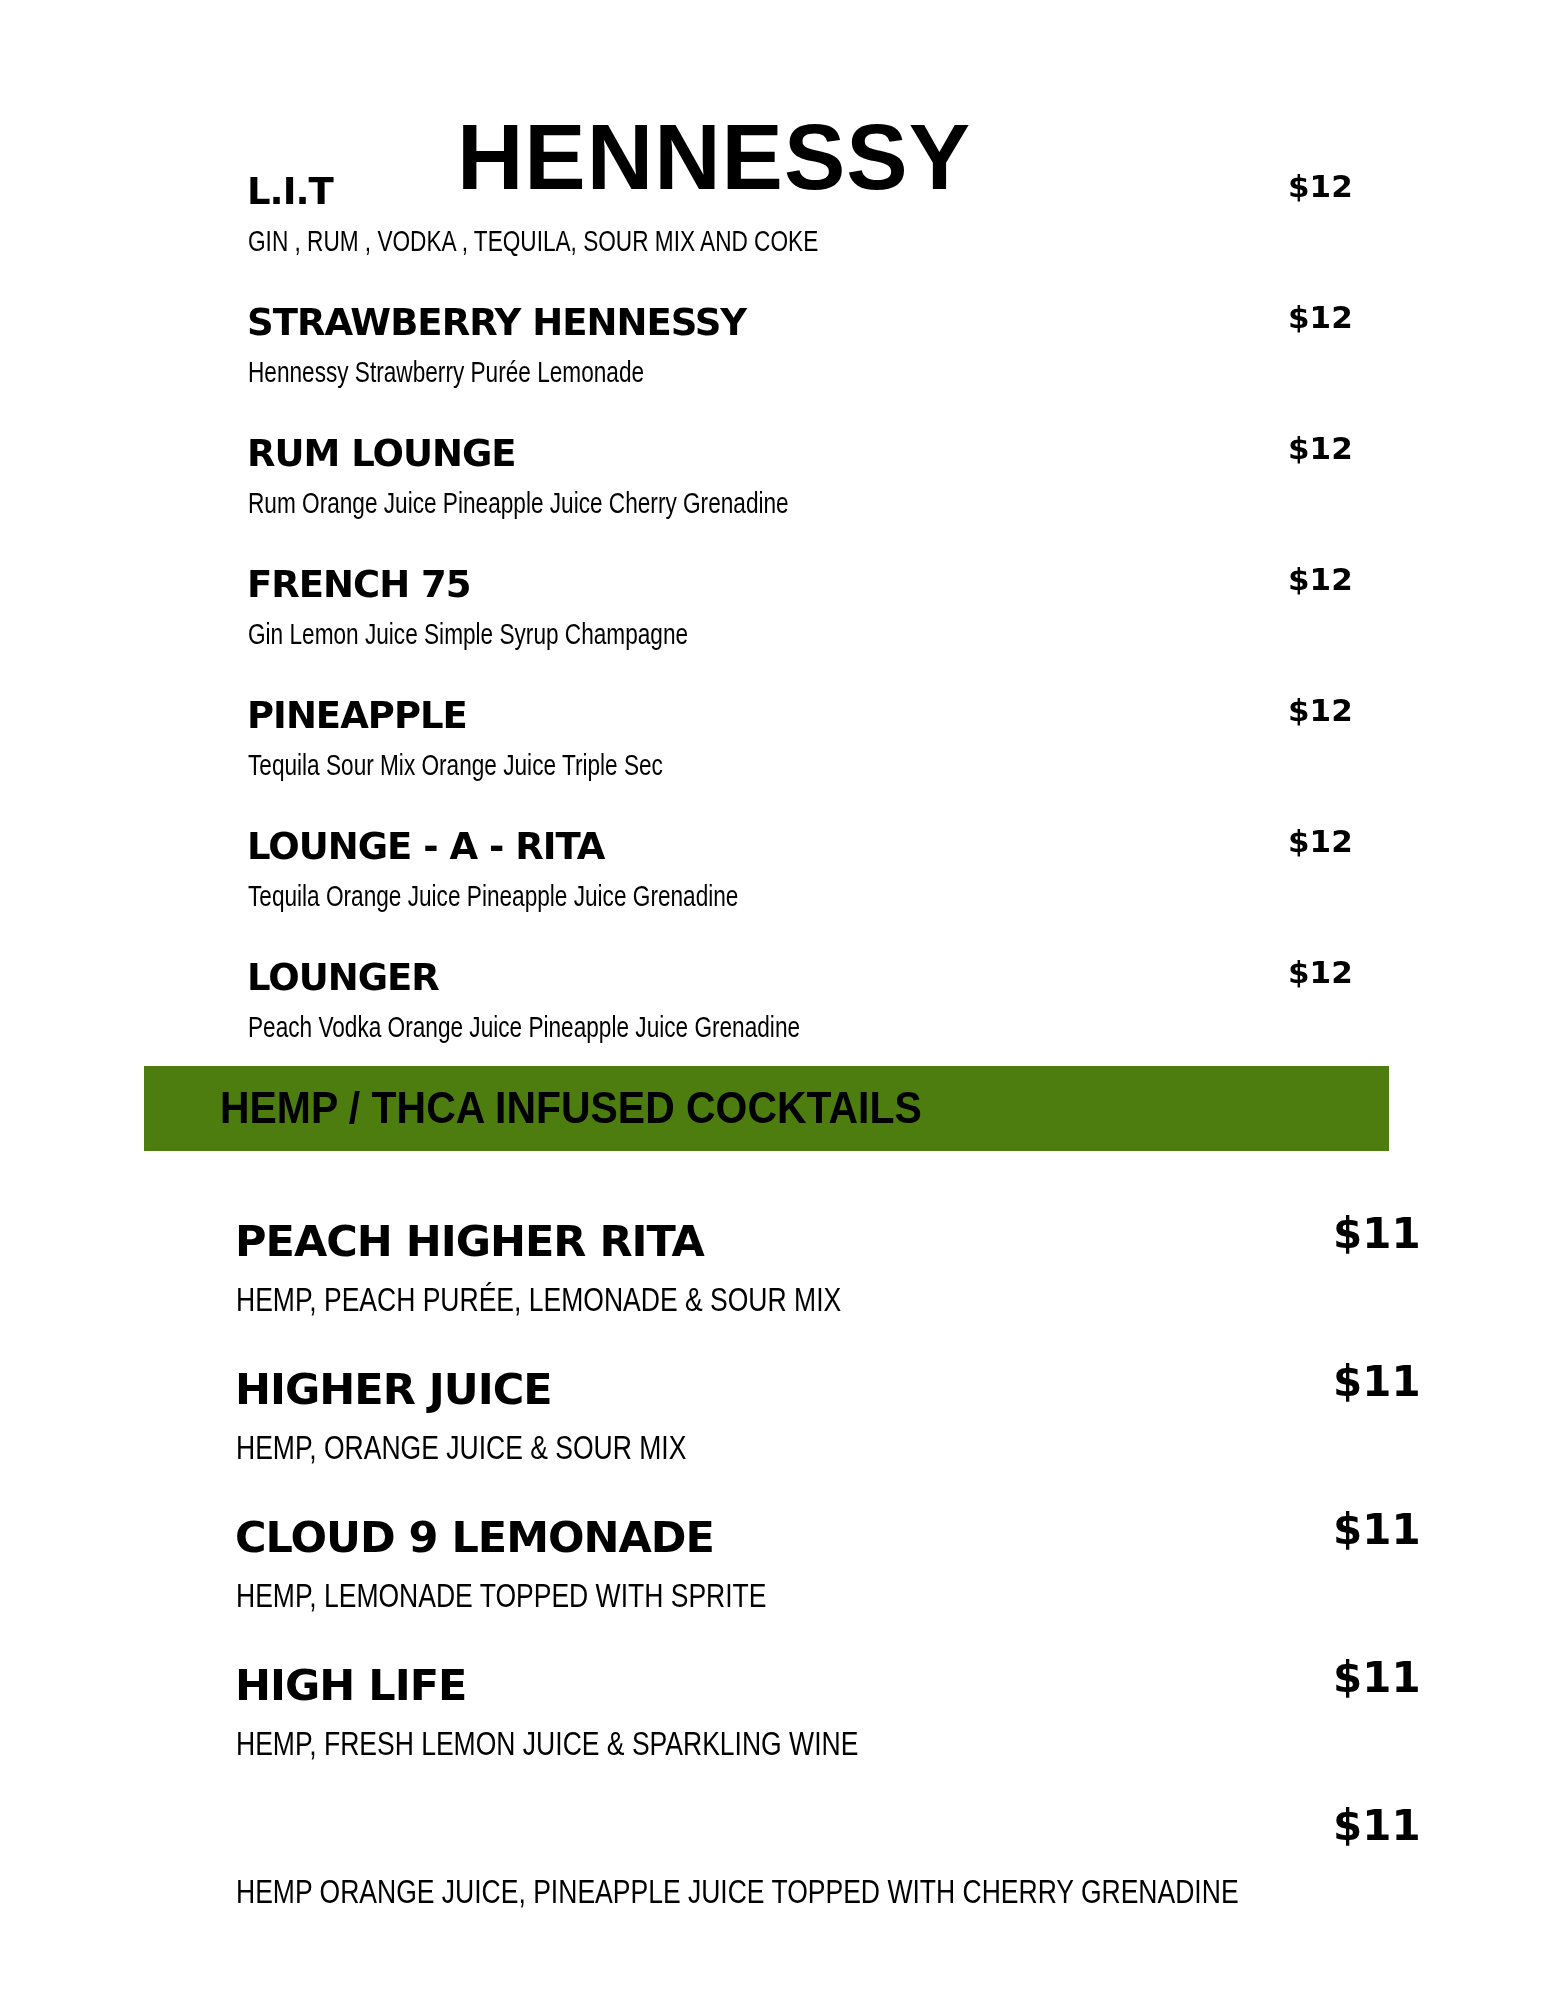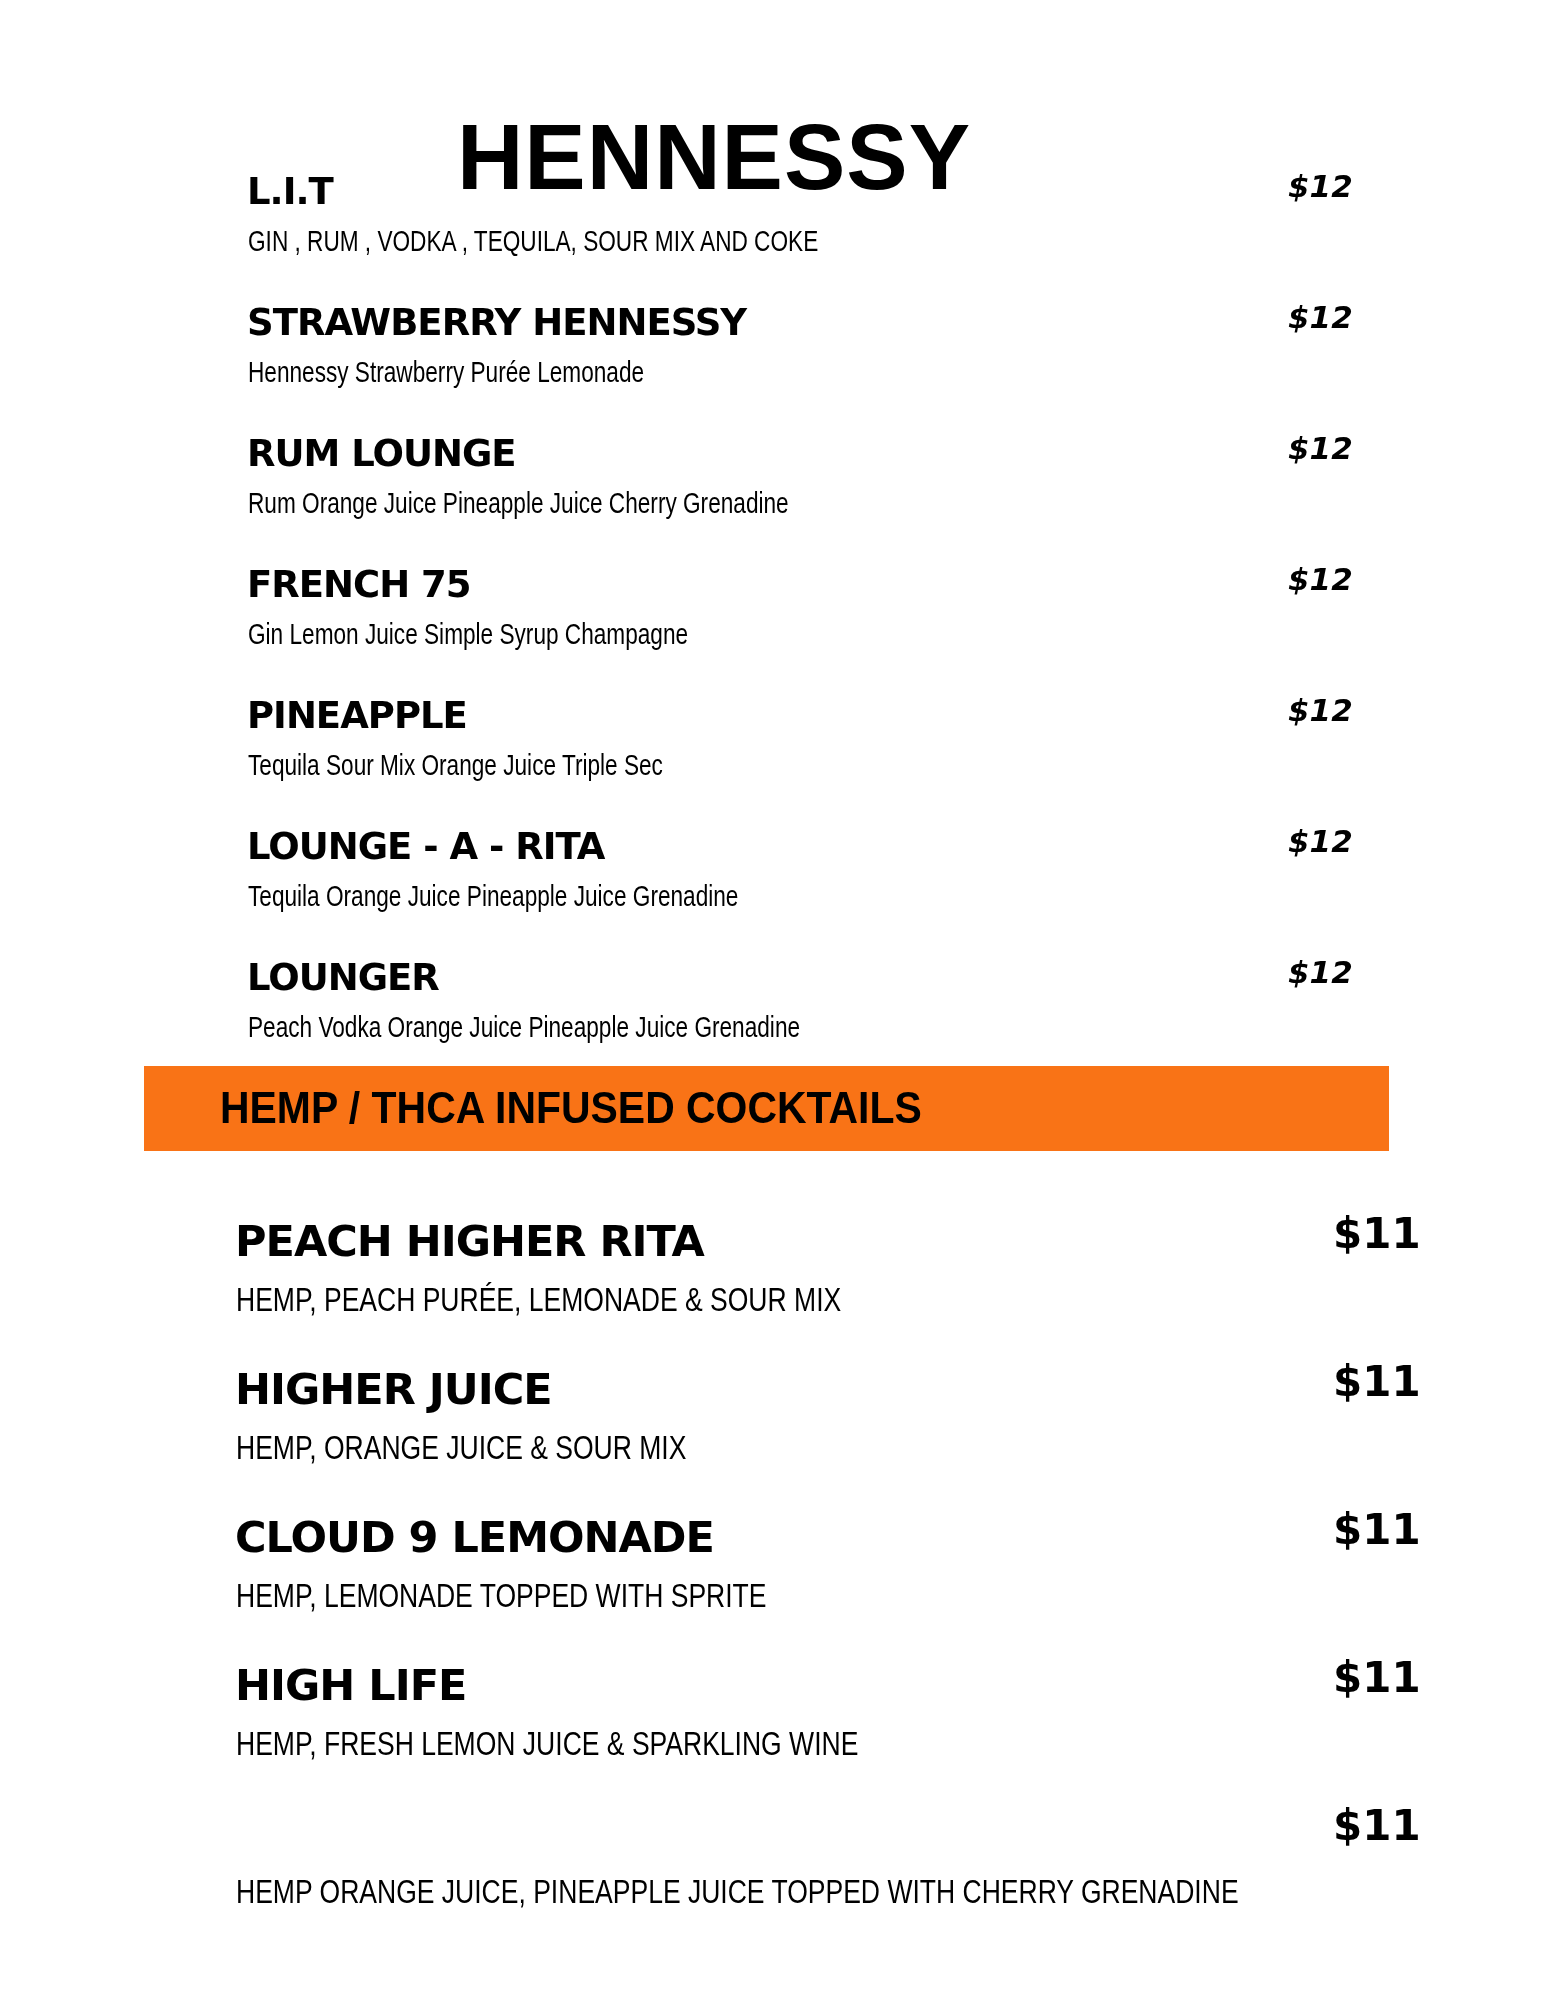--- a/index.html
+++ b/index.html
@@ -26,21 +26,21 @@
     }
     .item-price {
       position: absolute; white-space: nowrap; font-weight: 700;
       font-family: "DejaVu Sans", sans-serif;
     }
 
     
     .s1 .item { left: 0; width: 1544px; height: 130px; }
     .s1 .item-name { left: 247px; top: 0; font-size: 37px; line-height: 44px; }
     .s1 .item-desc { left: 248px; top: 54px; font-size: 29px; line-height: 34px; transform: scaleX(0.78); }
-    .s1 .item-price { left: 1288px; top: -4px; font-size: 31px; line-height: 40px; font-style: italic; }
+    .s1 .item-price { left: 1288px; top: -4px; font-size: 31px; line-height: 40px; }
 
     
     .banner {
       position: absolute; left: 144px; top: 1066px; width: 1245px; height: 85px;
       background: #1EDFEE;
     }
     .banner-label {
       position: absolute; left: 76px; top: 16px; white-space: nowrap;
       font-family: "Liberation Sans", sans-serif; font-weight: 700;
       font-size: 44px; line-height: 52px; transform: scaleX(0.93); transform-origin: left top;
@@ -88,21 +88,21 @@
     <div class="item-desc">Tequila Orange Juice Pineapple Juice Grenadine</div>
     <div class="item-price">$12</div>
   </div>
   <div class="item" style="top:956px">
     <div class="item-name">LOUNGER</div>
     <div class="item-desc">Peach Vodka Orange Juice Pineapple Juice Grenadine</div>
     <div class="item-price">$12</div>
   </div>
 </div>
 
-<div class="banner" style="background: #f97316;">
+<div class="banner" style="background: #4d7c0f;">
   <div class="banner-label">HEMP / THCA INFUSED COCKTAILS</div>
 </div>
 
 <div class="section s2">
   <div class="item" style="top:1215px">
     <div class="item-name">PEACH HIGHER RITA</div>
     <div class="item-desc">HEMP, PEACH PURÉE, LEMONADE &amp; SOUR MIX</div>
     <div class="item-price">$11</div>
   </div>
   <div class="item" style="top:1363px">

